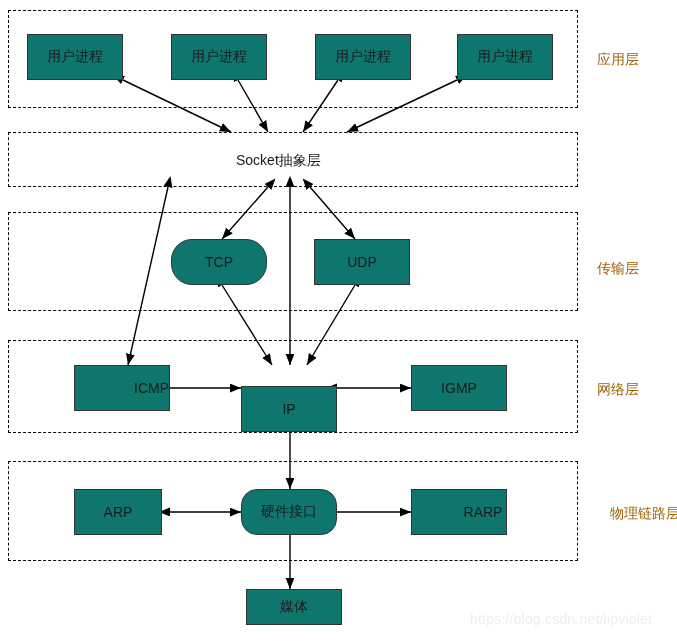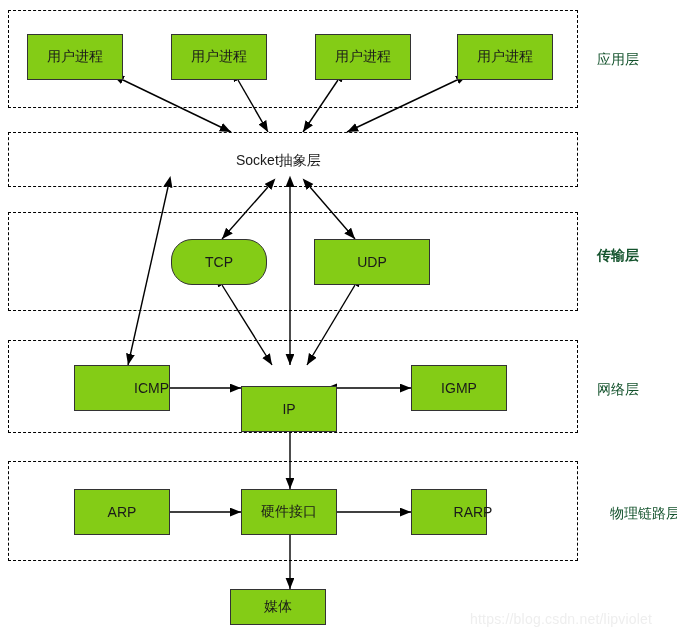--- a/index.html
+++ b/index.html
@@ -19,29 +19,29 @@
   }
   .layer-band {
     position: absolute;
     border: 1px dashed #000000;
     box-sizing: border-box;
     background: transparent;
   }
   .layer-label {
     position: absolute;
     font-size: 14px;
-    color: #14532d;
+    color: #a16207;
     white-space: nowrap;
     line-height: 1;
     text-align: right;
   }
   .node-box {
     position: absolute;
     border: 1px solid #333333;
-    background: #84cc16;
+    background: #0f766e;
     box-sizing: border-box;
     display: flex;
     align-items: center;
     justify-content: center;
     font-size: 14px;
     color: #1a1a1a;
     white-space: nowrap;
   }
   .socket-label {
     position: absolute;
@@ -75,21 +75,21 @@
 
   <div id="bands">
       <div class="layer-band" style="left: 8px; top: 10px; width: 570px; height: 98px;"></div>
       <div class="layer-band" style="left: 8px; top: 132px; width: 570px; height: 55px;"></div>
       <div class="layer-band" style="left: 8px; top: 212px; width: 570px; height: 99px;"></div>
       <div class="layer-band" style="left: 8px; top: 340px; width: 570px; height: 93px;"></div>
       <div class="layer-band" style="left: 8px; top: 461px; width: 570px; height: 100px;"></div>
     </div>
   <div id="labels">
       <div class="layer-label" style="left: 597px; top: 52px;">应用层</div>
-      <div class="layer-label" style="left: 597px; top: 248px; font-weight: bold;">传输层</div>
+      <div class="layer-label" style="left: 597px; top: 261px;">传输层</div>
       <div class="layer-label" style="left: 597px; top: 382px;">网络层</div>
       <div class="layer-label" style="left: 597px; top: 506px; padding-left: 13px;">物理链路层</div>
     </div>
 
   <svg id="edge-layer" viewBox="0 0 677 641" width="677" height="641" xmlns="http://www.w3.org/2000/svg">
     <defs>
       <marker id="arrowEnd" markerWidth="9" markerHeight="9" refX="8" refY="3.2" orient="auto" markerUnits="strokeWidth">
         <path d="M0,0 L8,3.2 L0,6.4 z" fill="#000000"></path>
       </marker>
       <marker id="arrowStart" markerWidth="9" markerHeight="9" refX="0" refY="3.2" orient="auto-start-reverse" markerUnits="strokeWidth">
@@ -125,42 +125,42 @@
       </div>
       <div class="node-box" style="left: 315px; top: 34px; width: 96px; height: 46px;">
         <span>用户进程</span>
       </div>
       <div class="node-box" style="left: 457px; top: 34px; width: 96px; height: 46px;">
         <span>用户进程</span>
       </div>
       <div class="node-box" style="left: 171px; top: 239px; width: 96px; height: 46px; border-radius: 21px;">
         <span>TCP</span>
       </div>
-      <div class="node-box" style="left: 314px; top: 239px; width: 116px; height: 46px;">
+      <div class="node-box" style="left: 314px; top: 239px; width: 96px; height: 46px;">
         <span>UDP</span>
       </div>
       <div class="node-box" style="left: 74px; top: 365px; width: 96px; height: 46px; justify-content: flex-end;">
         <span>ICMP</span>
       </div>
       <div class="node-box" style="left: 241px; top: 365px; width: 96px; height: 46px; margin-top: 21px;">
         <span>IP</span>
       </div>
       <div class="node-box" style="left: 411px; top: 365px; width: 96px; height: 46px; align-items: center;">
         <span>IGMP</span>
       </div>
-      <div class="node-box" style="left: 74px; top: 489px; width: 96px; height: 46px;">
+      <div class="node-box" style="left: 74px; top: 489px; width: 88px; height: 46px;">
         <span>ARP</span>
       </div>
-      <div class="node-box" style="left: 241px; top: 489px; width: 96px; height: 46px;">
+      <div class="node-box" style="left: 241px; top: 489px; width: 96px; height: 46px; border-radius: 16px;">
         <span>硬件接口</span>
       </div>
-      <div class="node-box" style="left: 411px; top: 489px; width: 76px; height: 46px; padding-left: 48px;">
+      <div class="node-box" style="left: 411px; top: 489px; width: 96px; height: 46px; padding-left: 48px;">
         <span>RARP</span>
       </div>
-      <div class="node-box" style="left: 230px; top: 589px; width: 96px; height: 36px;">
+      <div class="node-box" style="left: 246px; top: 589px; width: 96px; height: 36px;">
         <span>媒体</span>
       </div>
     </div>
 
   <div class="socket-label" id="socket-abstraction-label" style="left: 236px; top: 153px;">Socket抽象层</div>
 
   <div class="watermark" id="watermark-text" style="left: 470px; top: 612px;">https://blog.csdn.net/lipviolet</div>
 
 </div>
 

